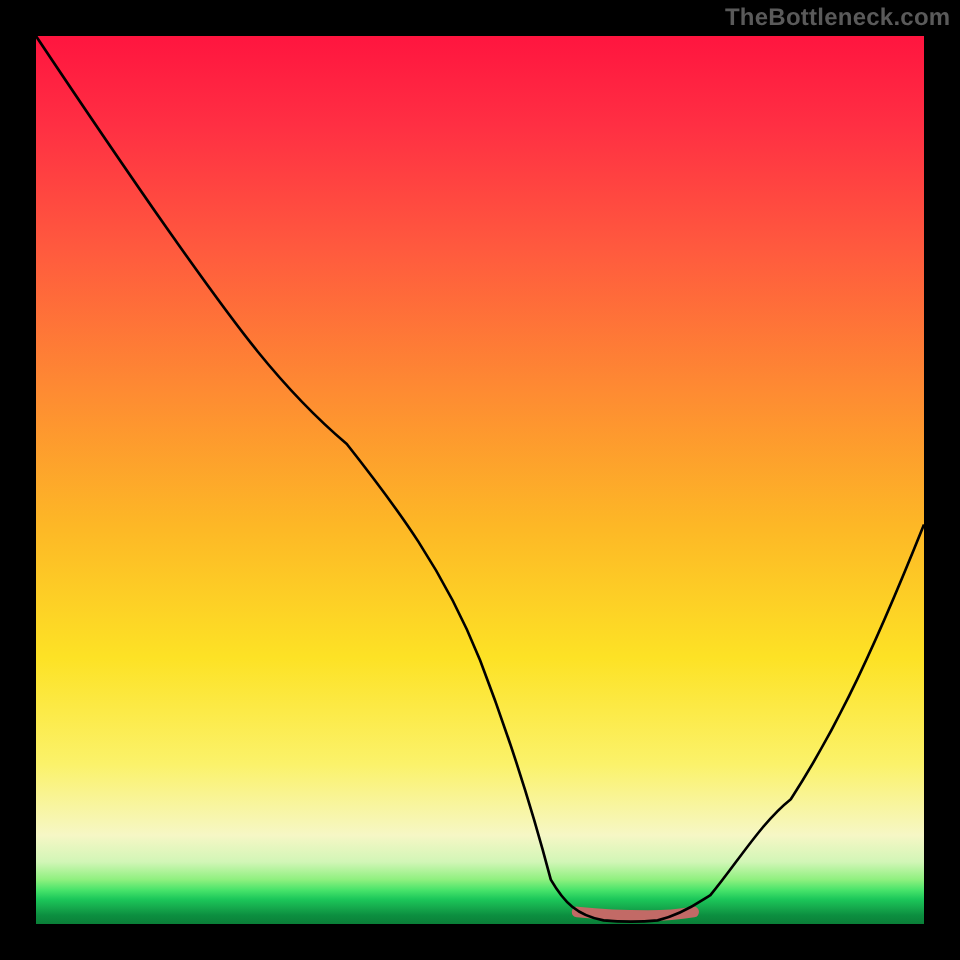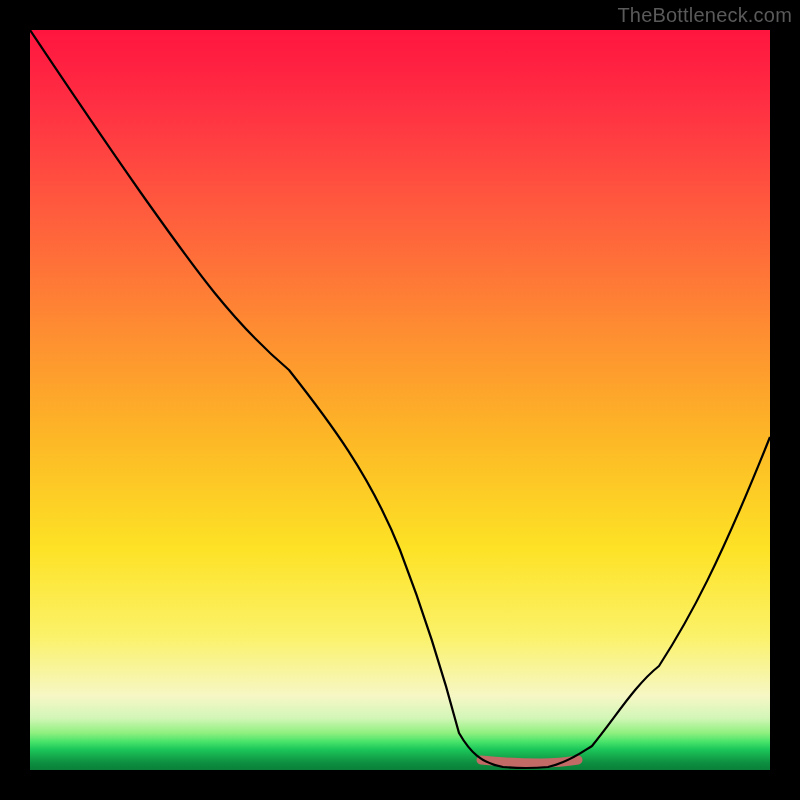--- a/index.html
+++ b/index.html
@@ -16,21 +16,21 @@
     width: 800px;
     height: 800px;
     background: #000;
   }
   .watermark {
     position: absolute;
     top: 4px;
     right: 8px;
     color: #5a5a5a;
     font-size: 20px;
-    font-weight: 400;
+    font-weight: 700;
     letter-spacing: 0.2px;
     z-index: 10;
   }
   .plot-area {
     position: absolute;
     left: 30px;
     top: 30px;
     width: 740px;
     height: 740px;
     overflow: hidden;

